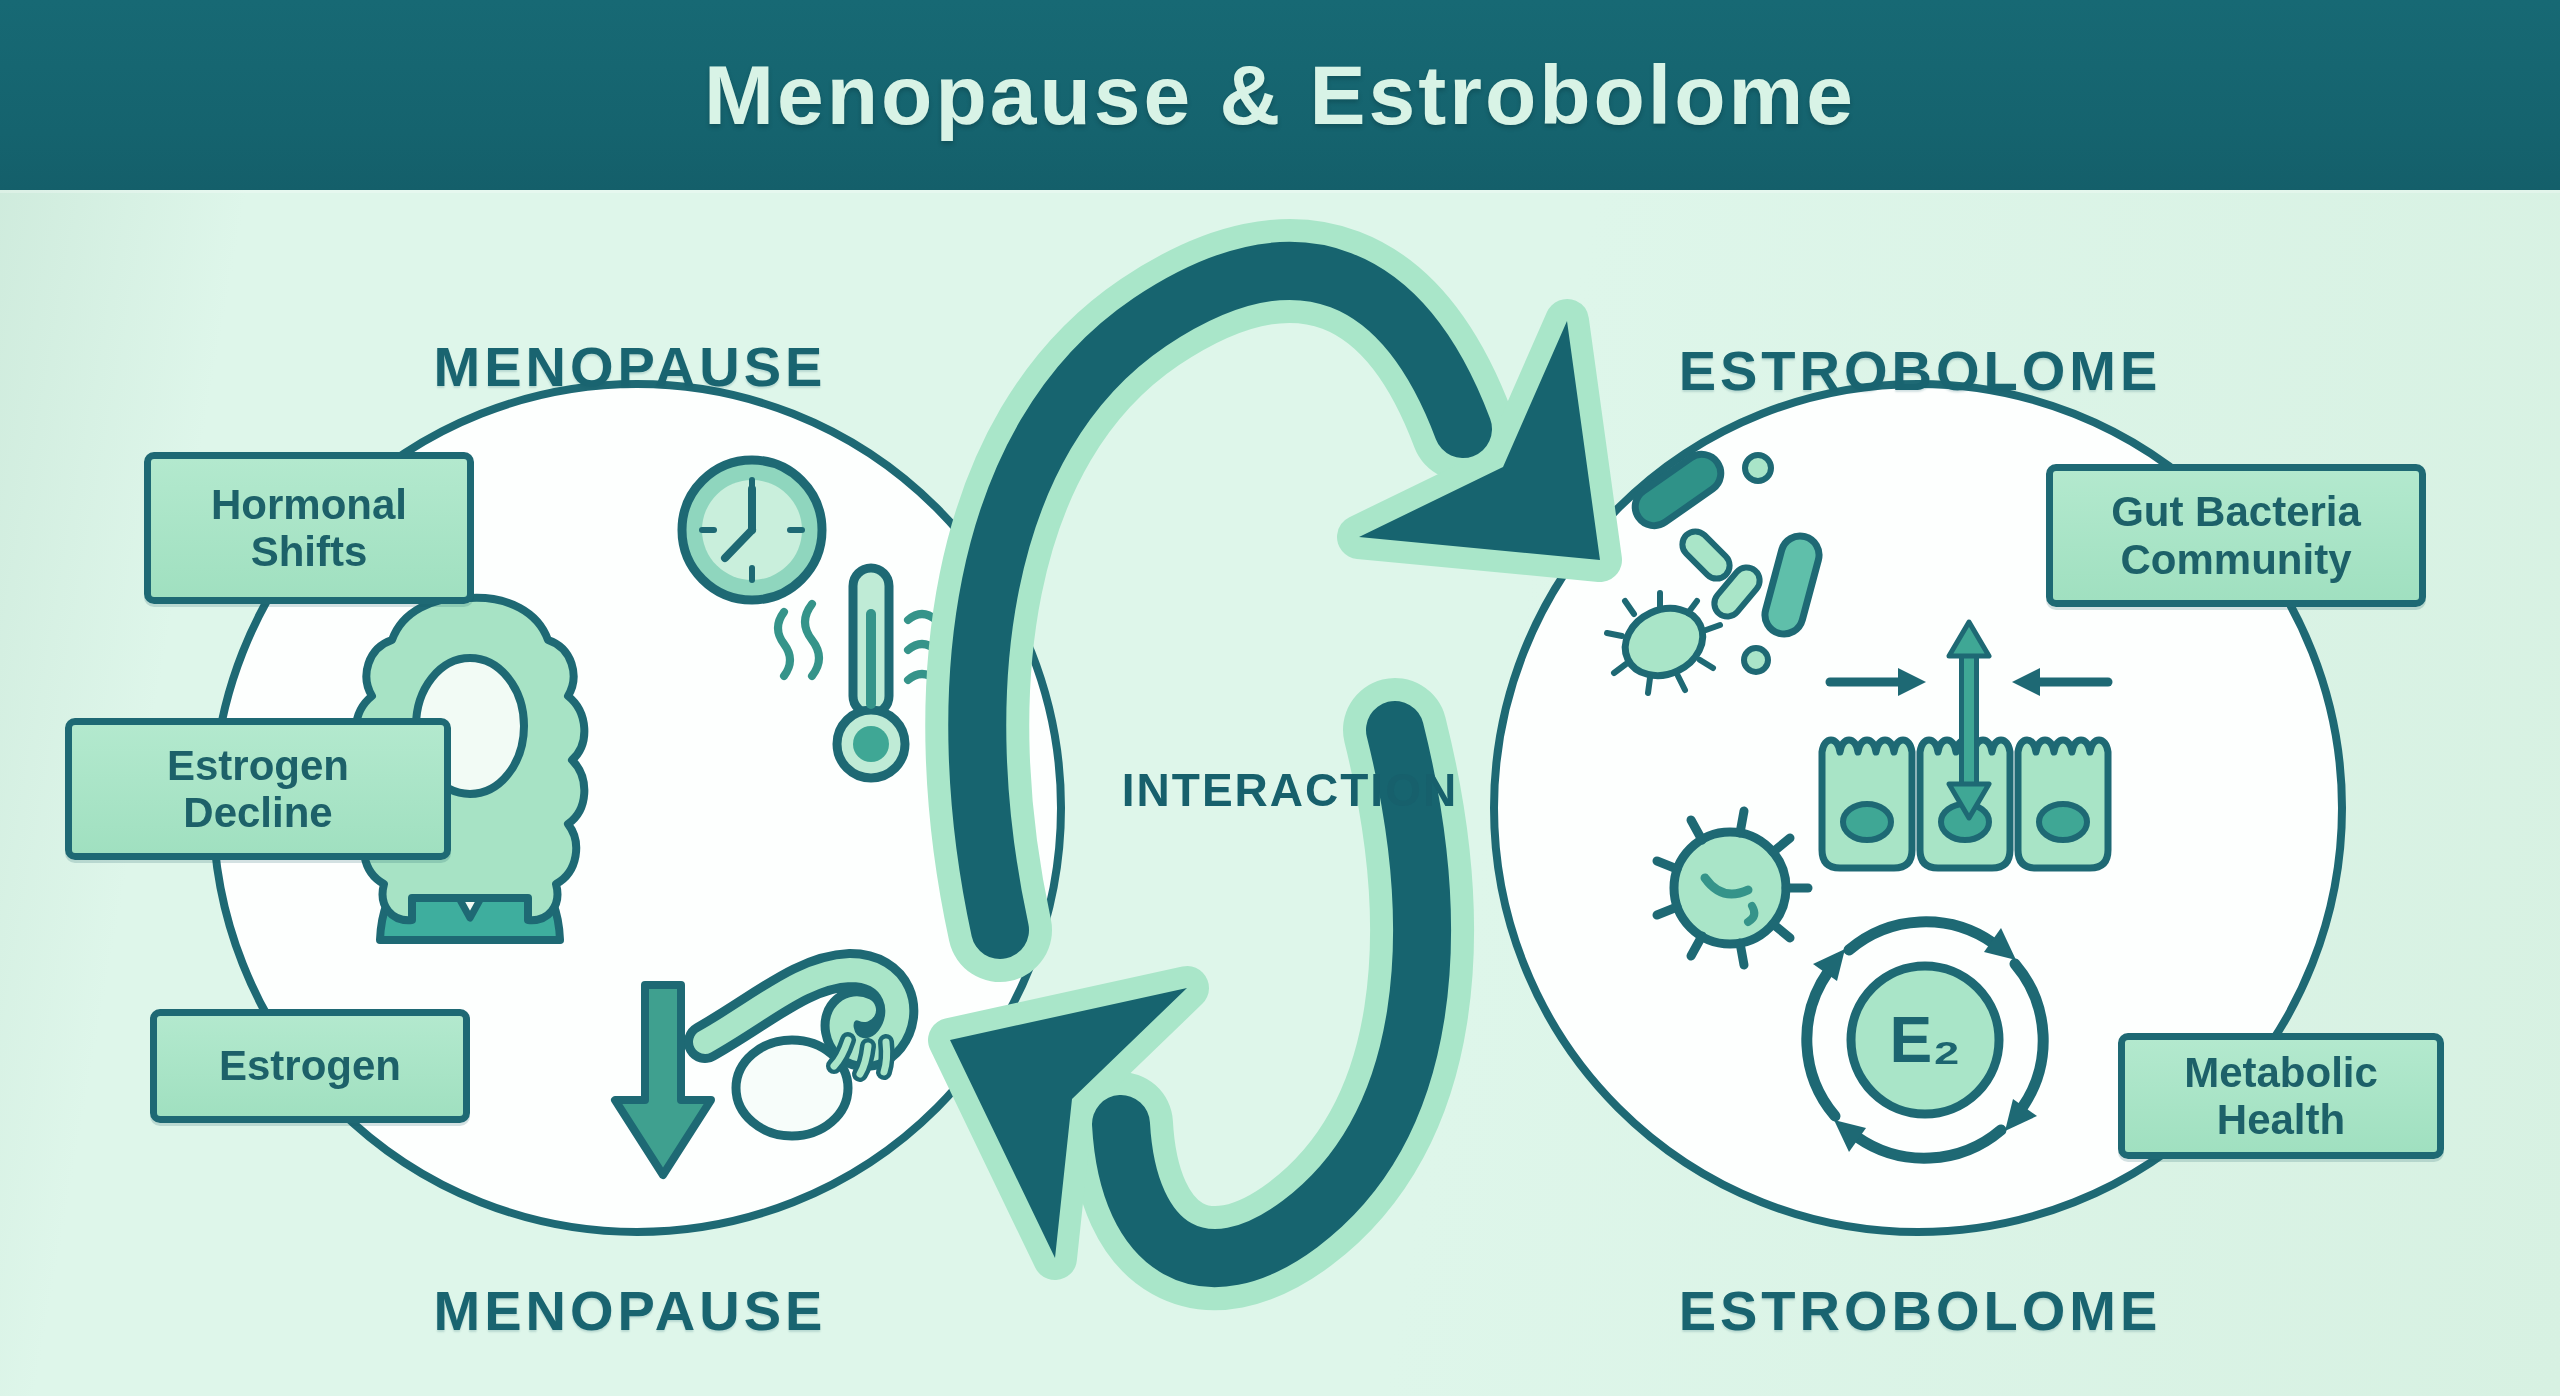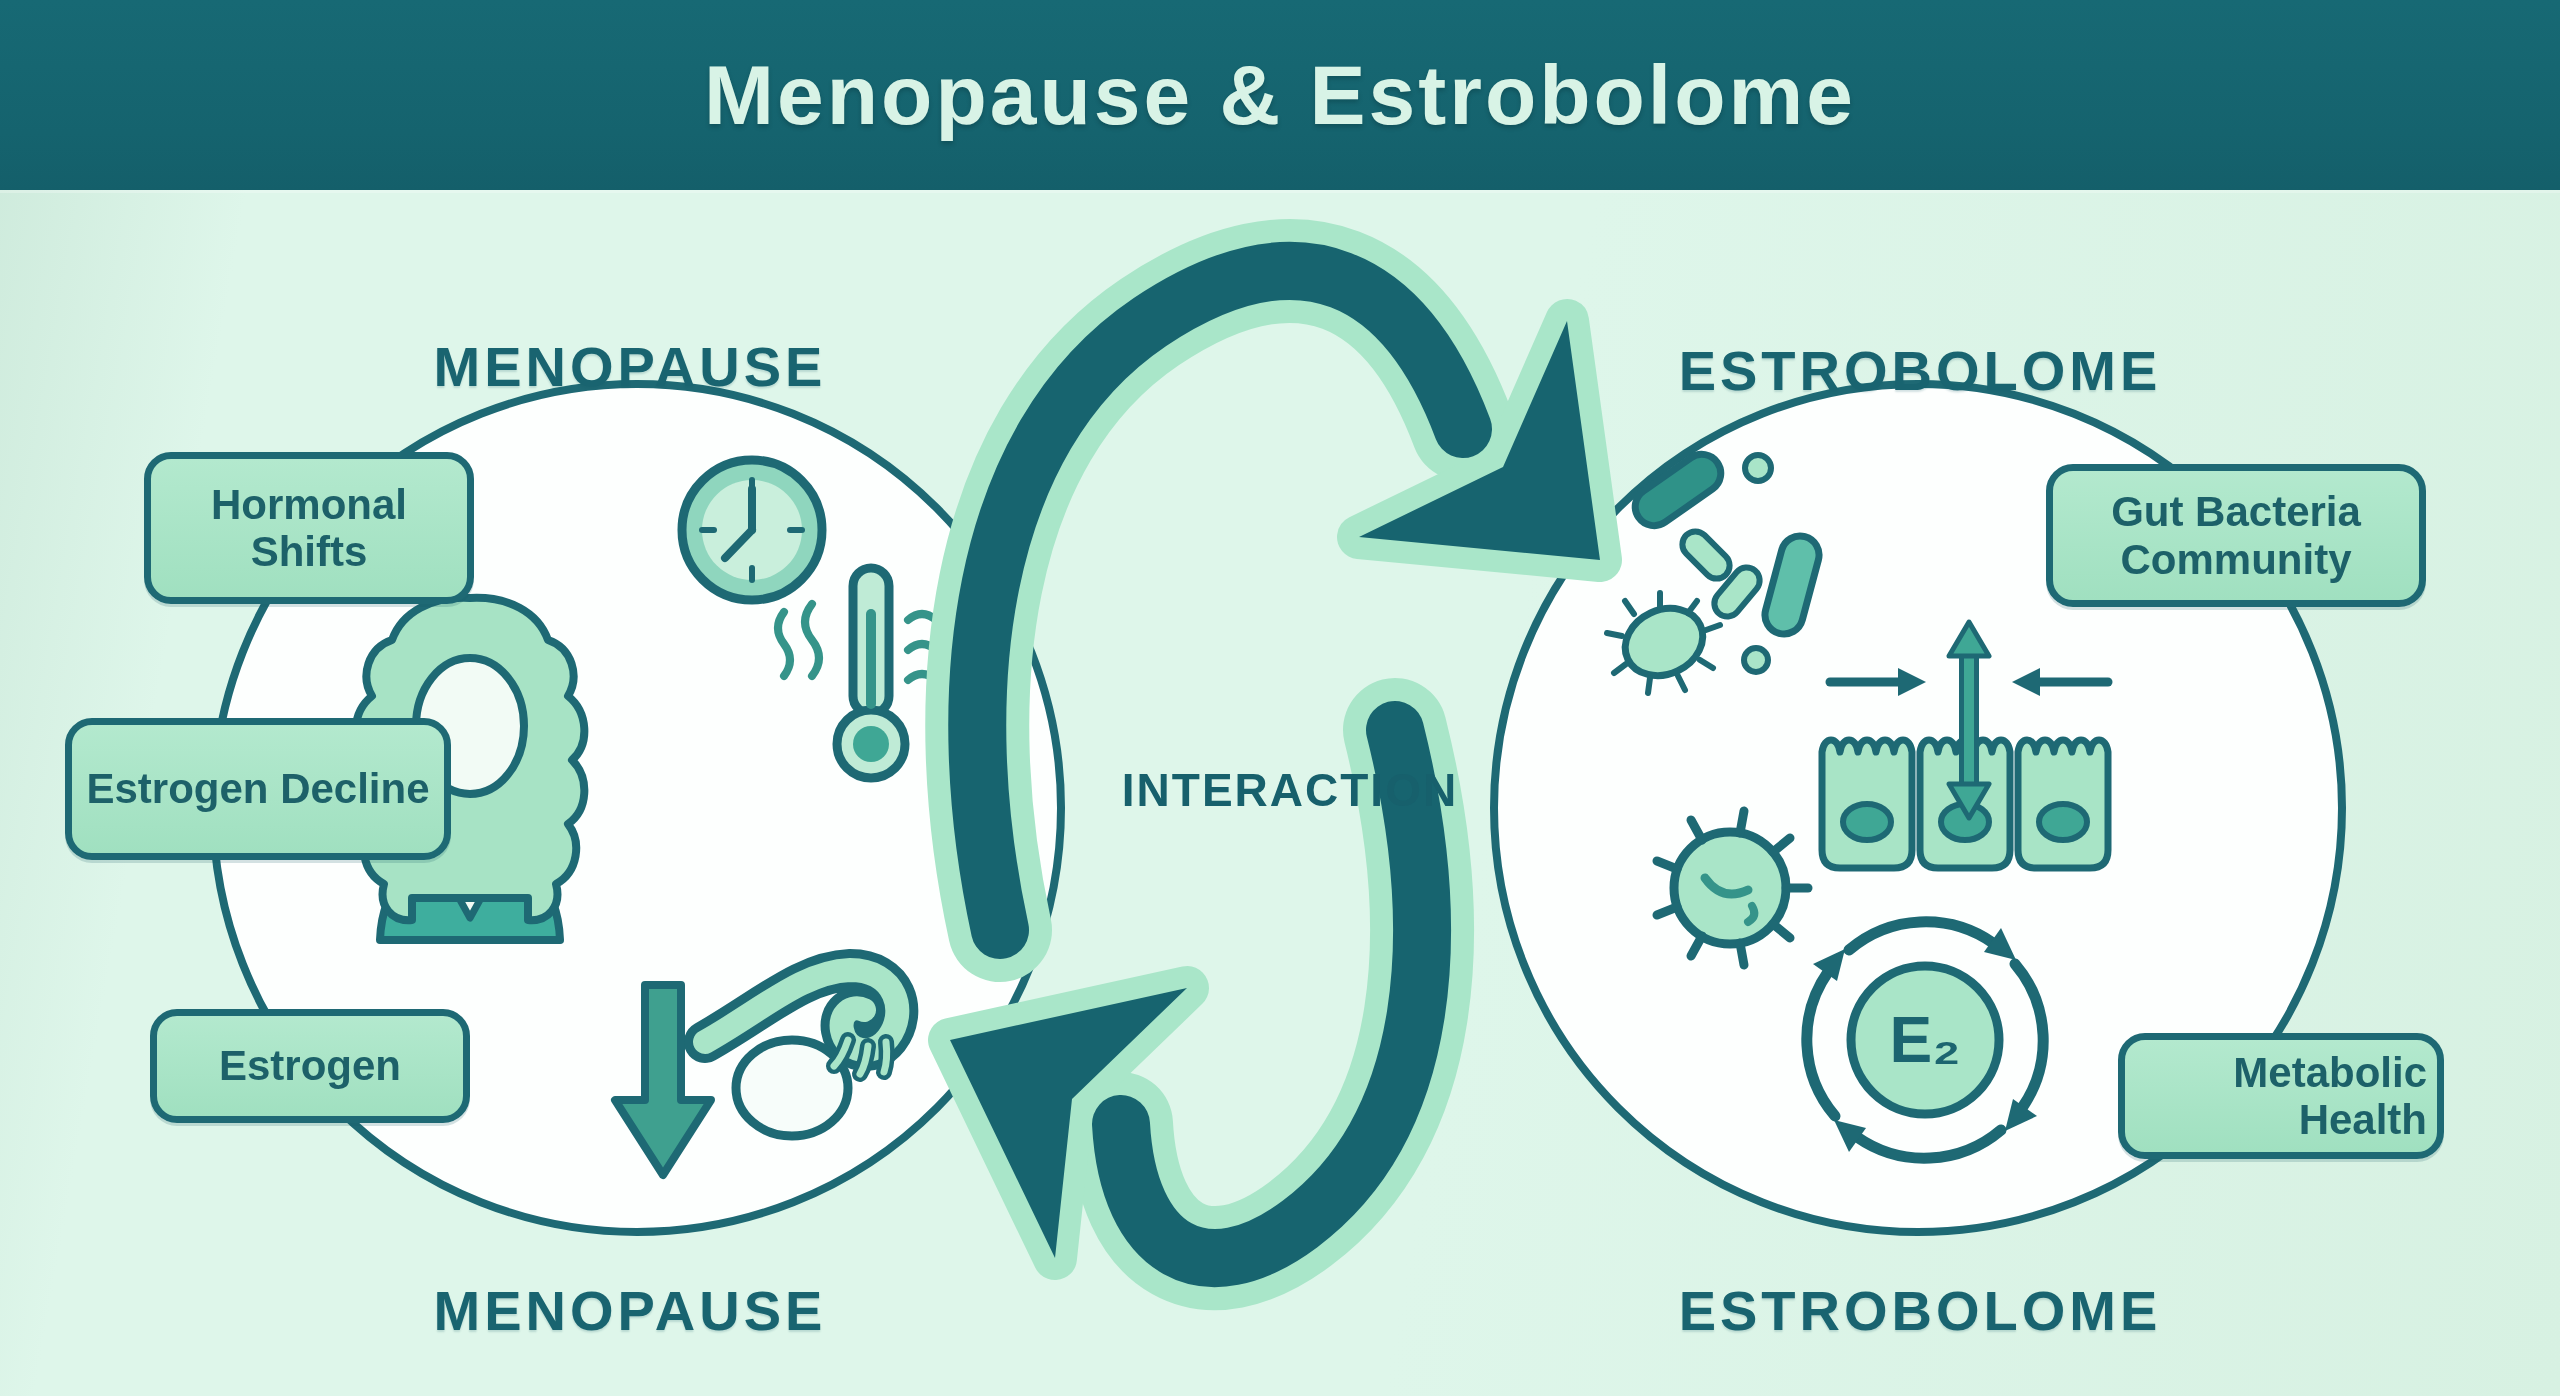--- a/index.html
+++ b/index.html
@@ -37,27 +37,27 @@
     white-space: nowrap;
     text-shadow: 0 2px 2px rgba(20,90,100,0.18);
     margin-top: 18px;
   }
   .pill {
     position: absolute;
     display: flex; align-items: center; justify-content: center;
     text-align: center;
     background: linear-gradient(180deg, #b3e9ce 0%, #a0e0c0 100%);
     border: 7px solid #1e6974;
-    border-radius: 27px;
+    border-radius: 10px;
     color: #1d6169;
     font-weight: 700;
     font-size: 42px;
     line-height: 1.12;
     box-shadow: 0 3px 0 rgba(20,90,100,0.18);
-    padding: 4px 10px;
+    padding: 4px 17px;
     box-sizing: border-box;
   }
   .center-label {
     position: absolute;
     transform: translate(-50%, -50%);
     text-align: center;
     color: #17606c;
     font-weight: 700;
     font-size: 46px;
     letter-spacing: 2px;
@@ -261,17 +261,17 @@
   <div class="pill" style="left:65px; top:718px; width:386px; height:142px;">
     <span>Estrogen Decline</span>
   </div>
   <div class="pill" style="left:150px; top:1009px; width:320px; height:114px;">
     <span>Estrogen</span>
   </div>
 
   <div class="pill" style="left:2046px; top:464px; width:380px; height:143px;">
     <span>Gut Bacteria Community</span>
   </div>
-  <div class="pill" style="left:2118px; top:1033px; width:326px; height:126px;text-align:right;">
+  <div class="pill" style="left:2118px; top:1033px; width:326px; height:126px;">
     <span>Metabolic Health</span>
   </div>
 
 </div>
 
 </body></html>

